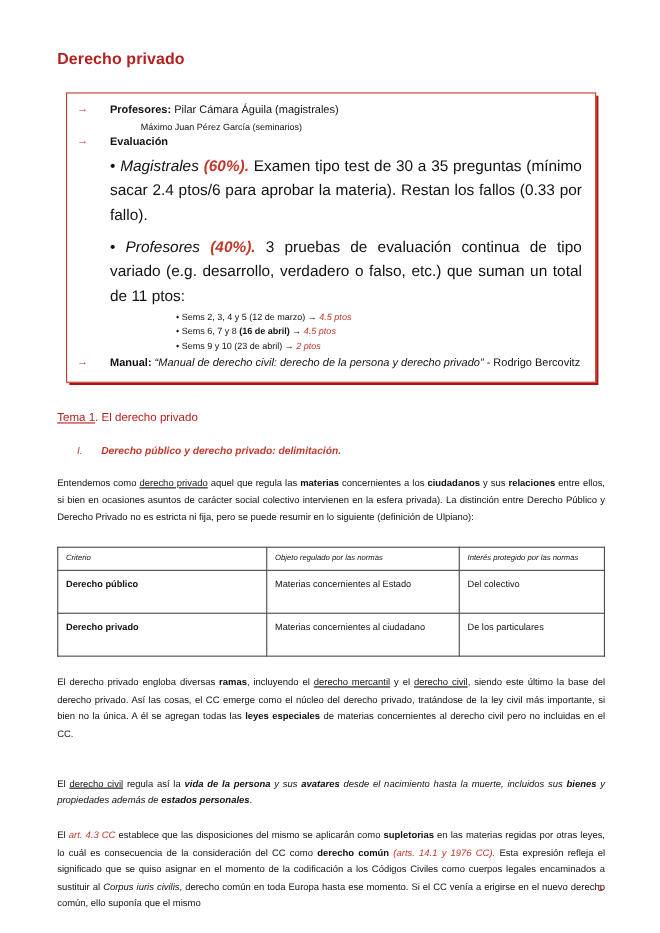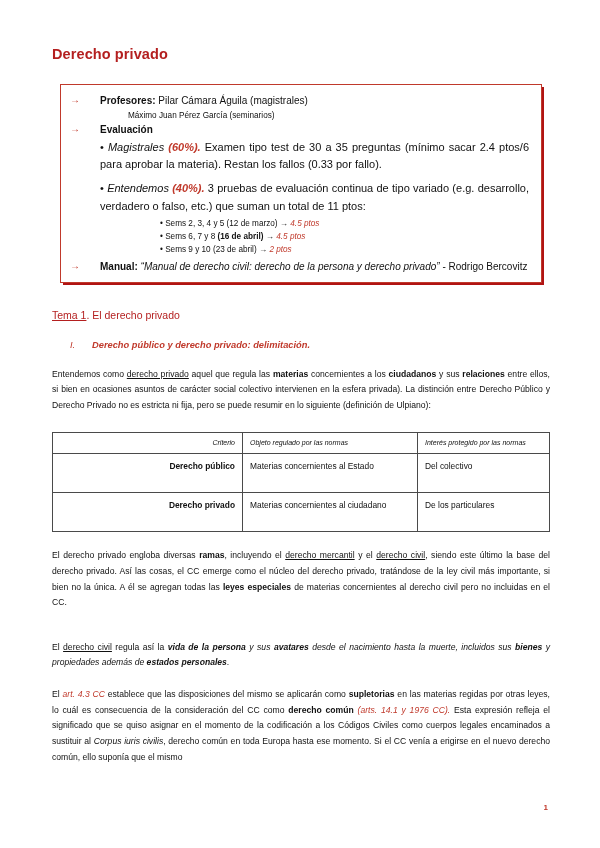--- a/index.html
+++ b/index.html
@@ -70,21 +70,21 @@
   .ital { font-style: italic; }
   .red { color: #C0392B; }
   .red-b { color: #C0392B; font-weight: bold; font-style: italic; }
   .indent-name {
     display: block;
     padding-left: 58px;
     font-size: 8.2px;
     line-height: 1.6;
   }
   .eval-item {
-    font-size: 11px;
+    font-size: 14px;
     line-height: 1.62;
     text-align: justify;
     margin-top: 6px;
   }
   .eval-item:first-child { margin-top: 1px; }
   .sem-list {
     margin: 1px 0 0 0;
     padding-left: 60px;
     font-size: 8.2px;
     line-height: 1.62;
@@ -150,21 +150,21 @@
     font-size: 8.4px;
     line-height: 1.5;
   }
   table.crit tr.hdr td {
     font-size: 7px;
     font-style: italic;
     padding: 5px 7px;
     font-weight: normal;
   }
   table.crit tr.hdr td.c0 { font-weight: normal; }
-  table.crit td.c0 { width: 175px; font-weight: bold; text-align: right; }
+  table.crit td.c0 { width: 175px; font-weight: bold; }
   table.crit td.c1 { width: 160px; }
   table.crit td.c2 { width: auto; }
   table.crit tr.body-row td { height: 26px; }
 
   
   .page-num {
     position: absolute;
     right: 52px;
     bottom: 36px;
     color: #C0392B;
@@ -199,21 +199,21 @@
     <div style="padding-left:30px;">
 
       <div class="eval-item">
         <span>•</span>
         <span class="ital">Magistrales</span>
         <span class="red-b">(60%).</span><span> Examen tipo test de 30 a 35 preguntas (mínimo sacar 2.4 ptos/6 para aprobar la materia). Restan los fallos (0.33 por fallo).</span>
       </div>
 
       <div class="eval-item">
         <span>•</span>
-        <span class="ital">Entendemos</span>
+        <span class="ital">Profesores</span>
         <span class="red-b">(40%).</span><span> 3 pruebas de evaluación continua de tipo variado (e.g. desarrollo, verdadero o falso, etc.) que suman un total de 11 ptos:</span>
       </div>
 
       <div class="sem-list">
         <div>
           <span>•</span>
           <span>Sems 2, 3, 4 y 5 (12 de marzo)</span><span class="b"></span><span> → </span><span class="red ital">4.5 ptos</span>
         </div>
         <div>
           <span>•</span>

